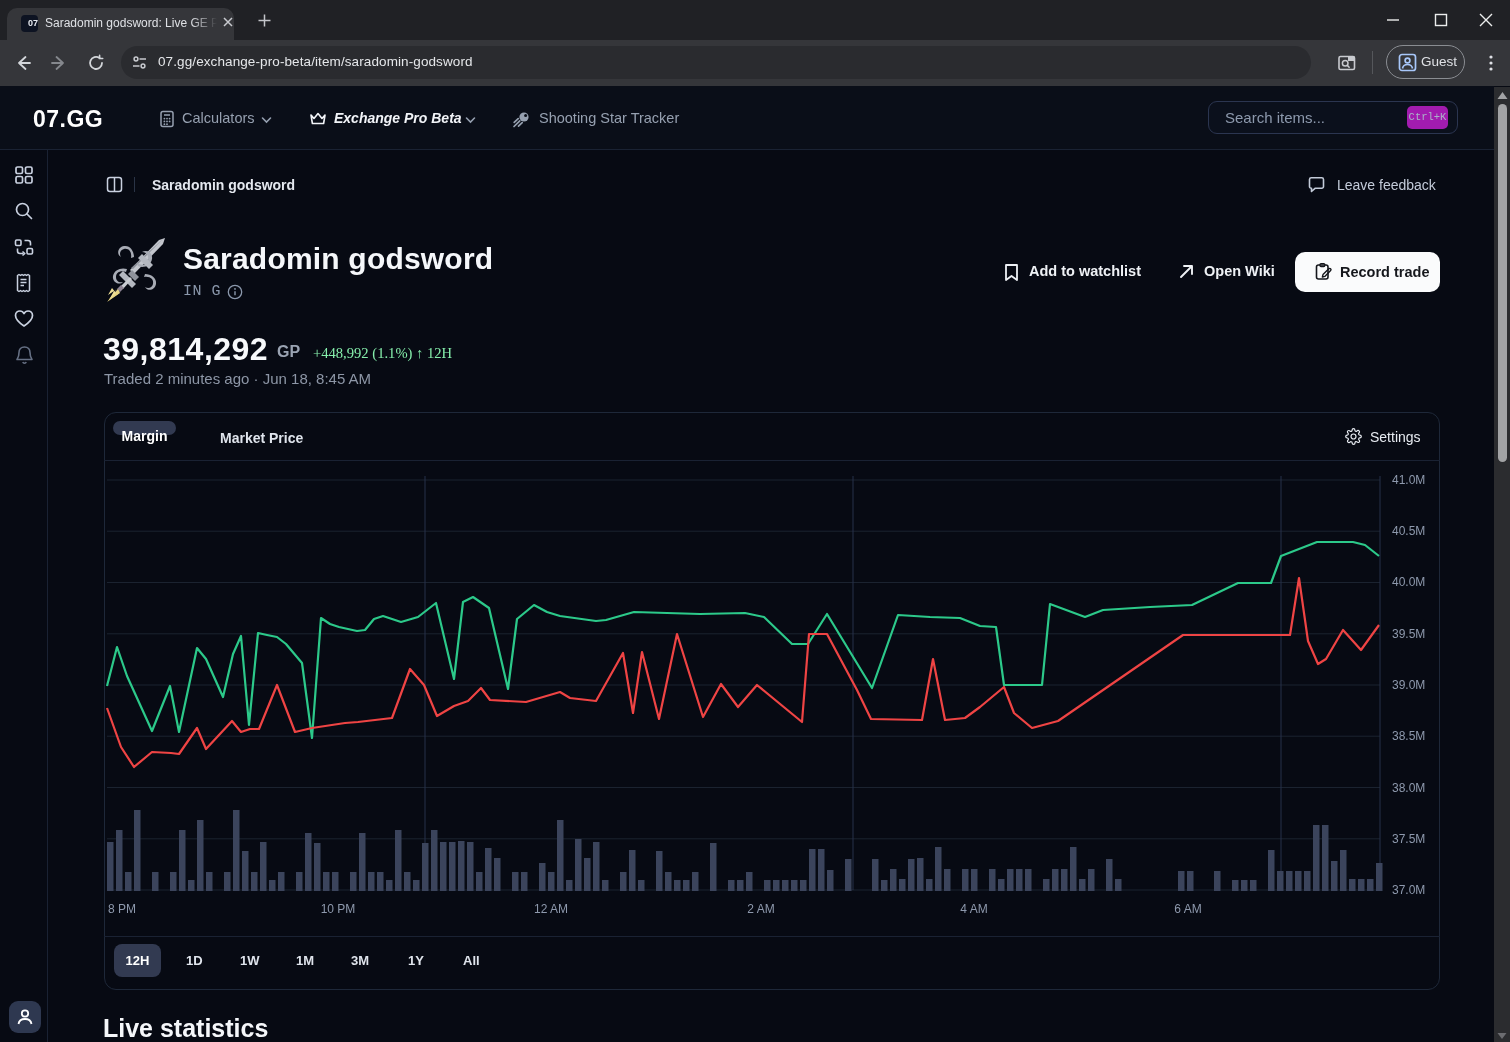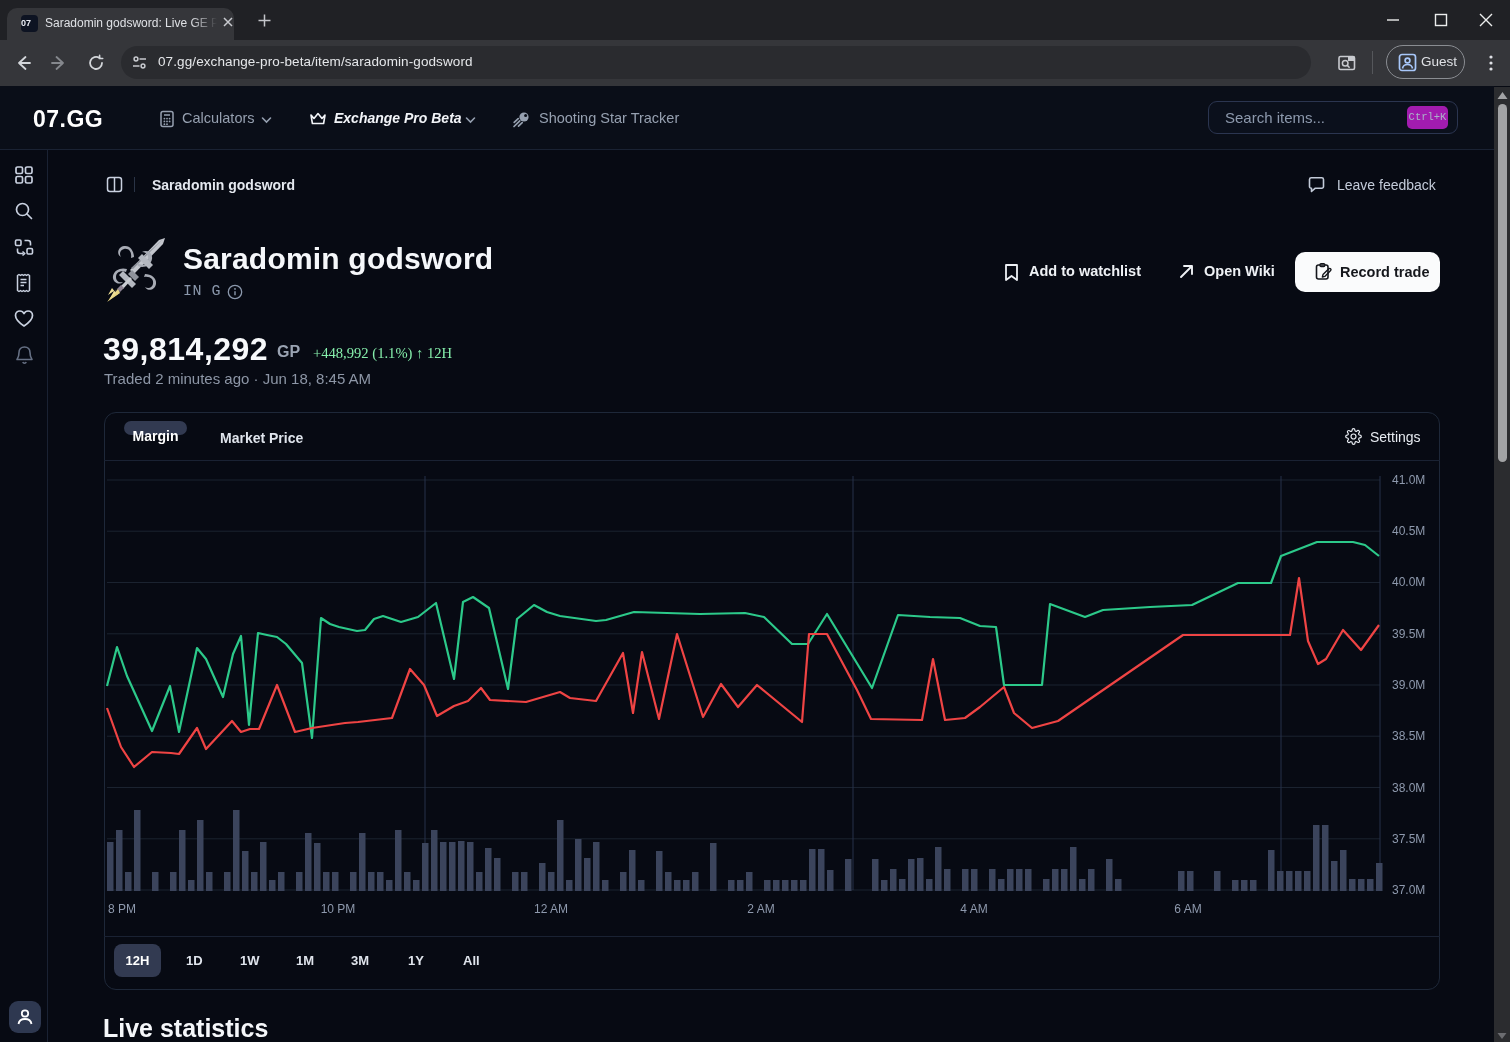--- a/index.html
+++ b/index.html
@@ -5,21 +5,21 @@
 html,body { width:1510px; height:1042px; overflow:hidden; background:#070a13;
   font-family:"Liberation Sans", sans-serif; }
 .abs { position:absolute; }
 
 #tabstrip { left:0; top:0; width:1510px; height:40px; background:#202125; }
 #toolbar  { left:0; top:40px; width:1510px; height:46px; background:#35363a; }
 #tab { left:7px; top:8px; width:227px; height:32px; background:#35363a;
   border-radius:10px 10px 0 0; }
 #fav { left:21px; top:15px; width:17px; height:17px; background:#0d1322;
   border-radius:4px; color:#e8ebf2; font-size:9px; font-weight:bold;
-  text-align:left; line-height:17px; }
+  text-align:right; line-height:17px; }
 #tabtitle { left:45px; top:16px; width:172px; height:16px; font-size:12px;
   color:#dfe1e5; white-space:nowrap; overflow:hidden; }
 #tabfade { left:191px; top:15px; width:26px; height:18px;
   background:linear-gradient(90deg, rgba(53,54,58,0), #35363a); }
 #omni { left:121px; top:46px; width:1190px; height:33px; background:#2a2b2f;
   border-radius:17px; }
 #url { left:158px; top:54px; font-size:13.5px; color:#e5e7ea; letter-spacing:.1px; }
 #guestpill { left:1386px; top:45px; width:79px; height:34px; border:1px solid #8a8d92;
   border-radius:18px; }
 #guesttxt { left:1421px; top:54px; font-size:13.5px; color:#dfe1e5; }
@@ -56,21 +56,21 @@
 #change { left:313px; top:345px; font-family:Liberation Serif, serif;
   font-size:14.6px; color:#86efac; }
 #traded { left:104px; top:370px; font-size:15px; color:#8d96a6; }
 
 #panel { left:104px; top:412px; width:1336px; height:578px;
   border:1px solid #1e2839; border-radius:12px; }
 #phead { left:104px; top:412px; width:1336px; height:49px;
   border-bottom:1px solid #1a2233; }
 #margintab { left:113px; top:421px; width:63px; height:14px; background:#323a51;
   border-radius:8px; color:#fff; font-size:14px; font-weight:600;
-  text-align:center; line-height:31px;margin-left:11px; }
+  text-align:center; line-height:31px; }
 #mkttab { left:197px; top:430px; font-size:14px; font-weight:600; color:#dfe4ec;padding-left:23px; }
 #settingstxt { left:1370px; top:429px; font-size:14px; font-weight:500; color:#e7ebf1; }
 #pfoot { left:104px; top:936px; width:1336px; height:54px; border-top:1px solid #1a2233; }
 #btn12h { left:114px; top:944px; width:47px; height:33px; background:#323a51;
   border-radius:8px; color:#fff; font-size:13px; font-weight:bold;
   text-align:center; line-height:33px; }
 .rangebtn { font-size:13px; font-weight:bold; color:#dfe4ec; top:953px; }
 #livestats { left:103px; top:1014px; font-size:25px; font-weight:bold; color:#f5f7fa; }
 
 #sbtrack { left:1494px; top:87px; width:16px; height:955px; background:#2b2c2f; }

